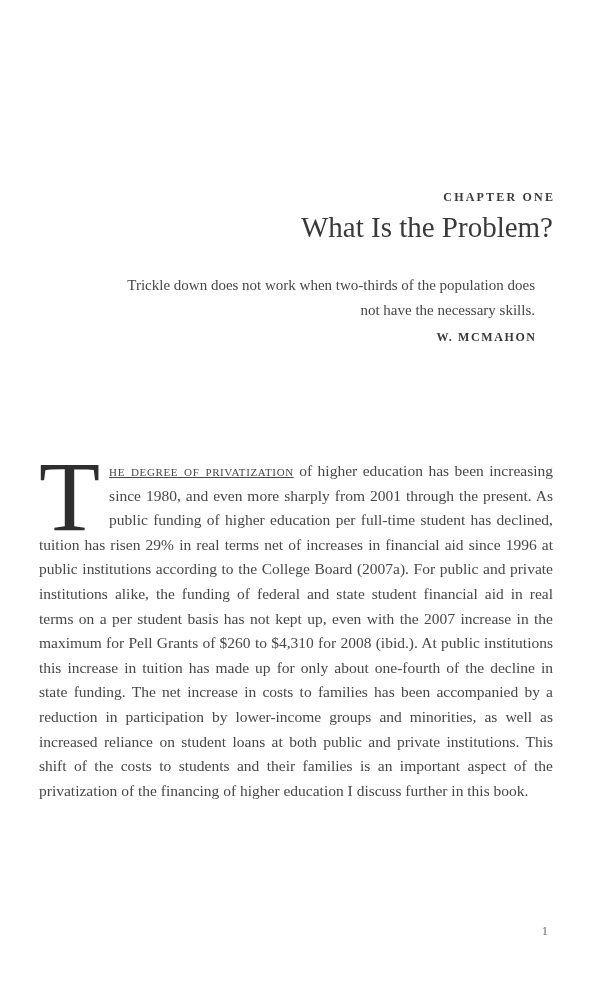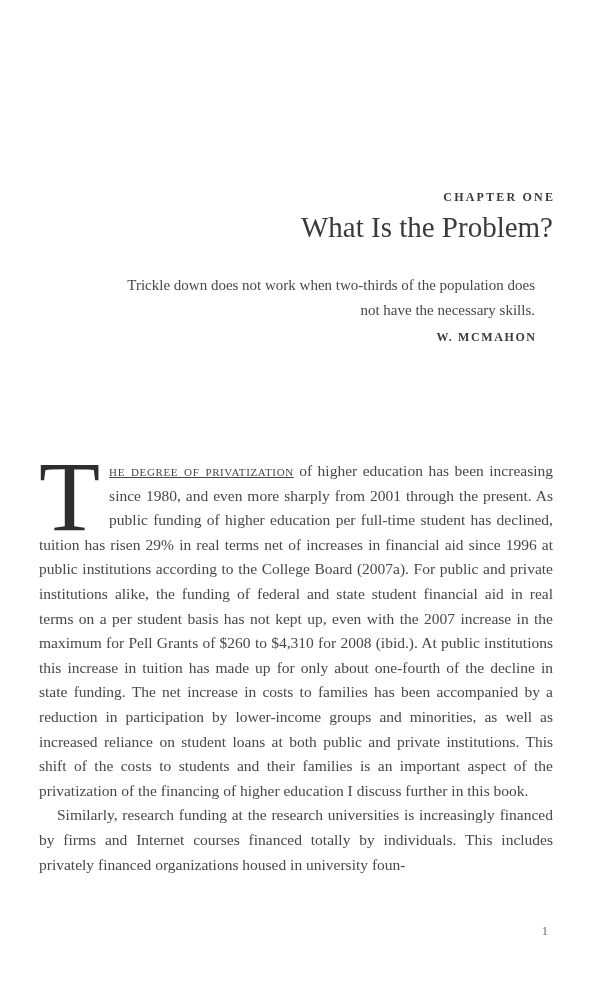--- a/index.html
+++ b/index.html
@@ -105,18 +105,17 @@
 
   <div class="epigraph">
     <div class="epigraph-text">Trickle down does not work when two-thirds of the population does not have the necessary skills.</div>
     <div class="epigraph-attribution">W. MCMAHON</div>
   </div>
 
   <div class="body-text">
     <p>
       <span class="dropcap">T</span><span class="smallcaps-lead">he degree of privatization</span><span> of higher education has been increasing since 1980, and even more sharply from 2001 through the present. As public funding of higher education per full-time student has declined, tuition has risen 29% in real terms net of increases in financial aid since 1996 at public institutions according to the College Board (2007a). For public and private institutions alike, the funding of federal and state student financial aid in real terms on a per student basis has not kept up, even with the 2007 increase in the maximum for Pell Grants of $260 to $4,310 for 2008 (ibid.). At public institutions this increase in tuition has made up for only about one-fourth of the decline in state funding. The net increase in costs to families has been accompanied by a reduction in participation by lower-income groups and minorities, as well as increased reliance on student loans at both public and private institutions. This shift of the costs to students and their families is an important aspect of the privatization of the financing of higher education I discuss further in this book.</span>
     </p>
-    <p class="para-indent">Similarly, research funding at the research universities is increasingly financed by firms and Internet courses financed totally by individuals. This includes privately financed organizations housed in university foun-</p>
   </div>
 
   <div class="page-number">1</div>
 
 </div>
 
 </body></html>

